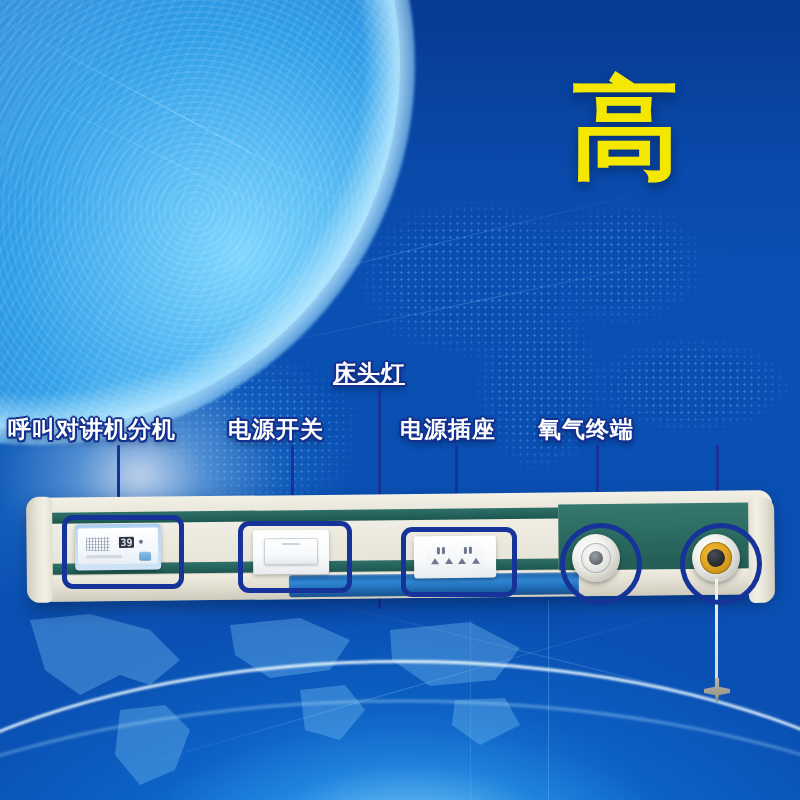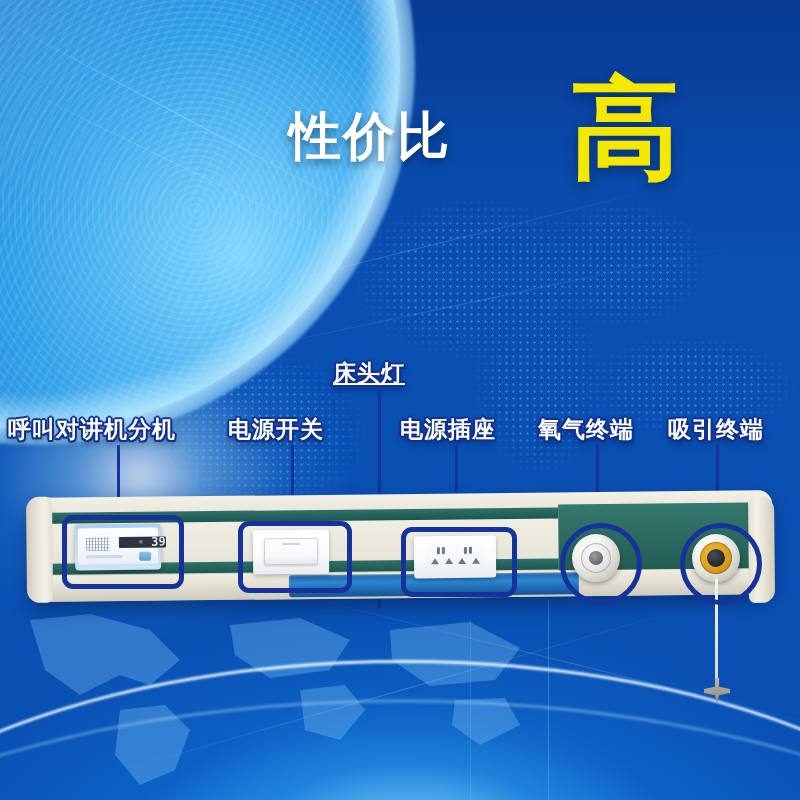--- a/index.html
+++ b/index.html
@@ -184,22 +184,22 @@
   }
   .grille{
     position:absolute;left:8px;top:9px;width:24px;height:14px;
     background:
       repeating-linear-gradient(90deg, rgba(110,125,150,.55) 0 1px, rgba(0,0,0,0) 1px 3px),
       repeating-linear-gradient(0deg, rgba(110,125,150,.35) 0 1px, rgba(0,0,0,0) 1px 3px);
     border-radius:2px;
   }
   .ic-display{
     position:absolute;left:41px;top:9px;width:15px;height:11px;border-radius:1px;
-    background:#2d3340;color:#dfe6ef;font-size:12px;line-height:11px;text-align:center;
-    font-family:"DejaVu Sans Mono","Liberation Mono",monospace;font-weight:bold;padding-left:32px;
+    background:#2d3340;color:#dfe6ef;font-size:10px;line-height:11px;text-align:center;
+    font-family:"DejaVu Sans Mono","Liberation Mono",monospace;font-weight:bold;
   }
   .ic-led{position:absolute;left:61px;top:12px;width:4px;height:4px;border-radius:50%;background:#6c7789;}
   .ic-btn{position:absolute;left:61px;top:24px;width:12px;height:9px;border-radius:2px;background:linear-gradient(180deg,#8fc2e8,#5f9ed0);}
   .ic-line{position:absolute;left:8px;top:27px;width:36px;height:3px;border-radius:2px;background:rgba(150,165,190,.35);}
 
   
   .switch{
     position:absolute;left:253px;top:530px;width:76px;height:44px;border-radius:3px;
     background:linear-gradient(180deg,#ffffff 0%,#fafbfc 55%,#e9ecef 100%);
     box-shadow:0 2px 4px rgba(0,0,0,.26);transform:rotate(-0.6deg);
@@ -296,31 +296,29 @@
 
   <div class="vline" style="left:548px;top:600px;height:200px;"></div>
   <div class="vline" style="left:470px;top:620px;height:180px;opacity:.6;"></div>
 
   <div class="bottom-arc"></div>
   <div class="bottom-arc2"></div>
   <div class="bottom-glow"></div>
 
   <div class="headline">
     <div class="hl2row">
-      <div class="hl2">性价比</div>
       <div class="hl-big">高</div>
     </div>
   </div>
 
   <div class="callout" style="left:228px;top:414px;">电源开关</div>
   <div class="callout" style="left:8px;top:414px;">呼叫对讲机分机</div>
   <div class="callout" style="left:333px;top:358px;text-decoration:underline;">床头灯</div>
   <div class="callout" style="left:400px;top:414px;">电源插座</div>
   <div class="callout" style="left:538px;top:414px;">氧气终端</div>
-  <div class="callout" style="left:668px;top:414px;">吸引终端</div>
 
   <div class="leader" style="left:117px;top:445px;height:85px;"></div>
   <div class="leader" style="left:291px;top:445px;height:90px;"></div>
   <div class="leader" style="left:378px;top:390px;height:218px;"></div>
   <div class="leader" style="left:455px;top:445px;height:96px;"></div>
   <div class="leader" style="left:596px;top:445px;height:92px;"></div>
   <div class="leader" style="left:716px;top:445px;height:92px;"></div>
 
   <div class="bhu">
     <div class="bhu-body">

